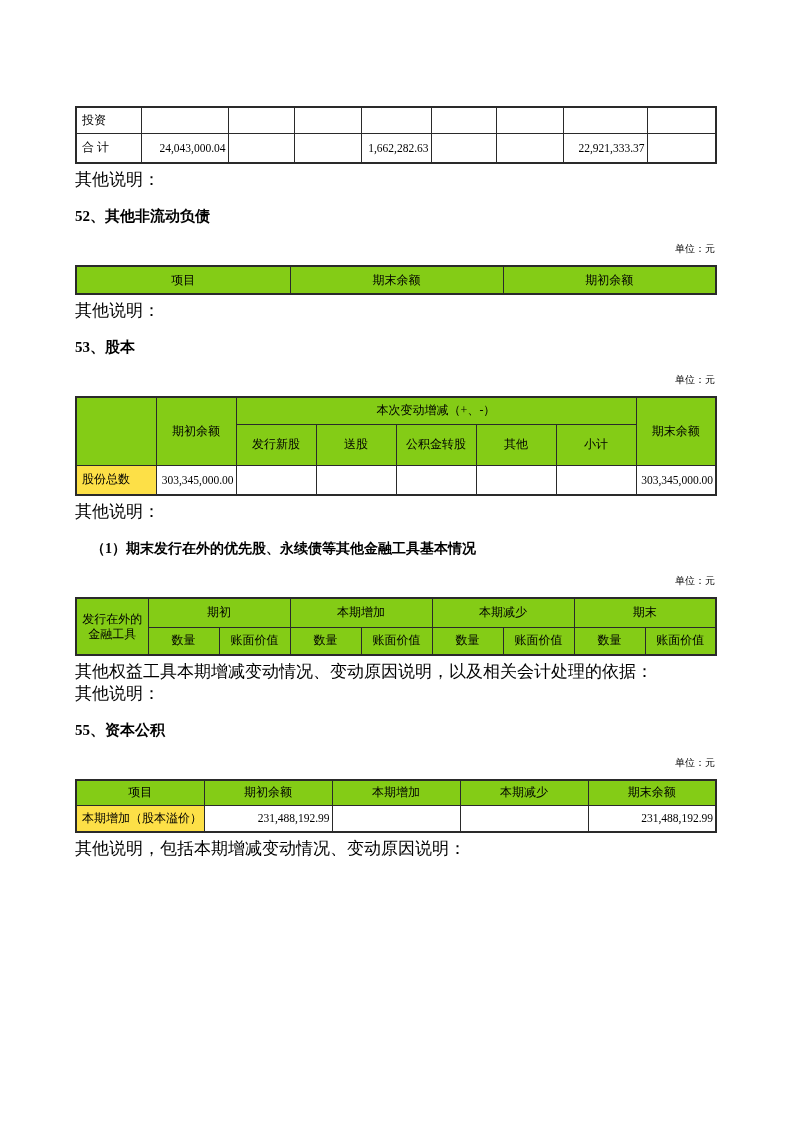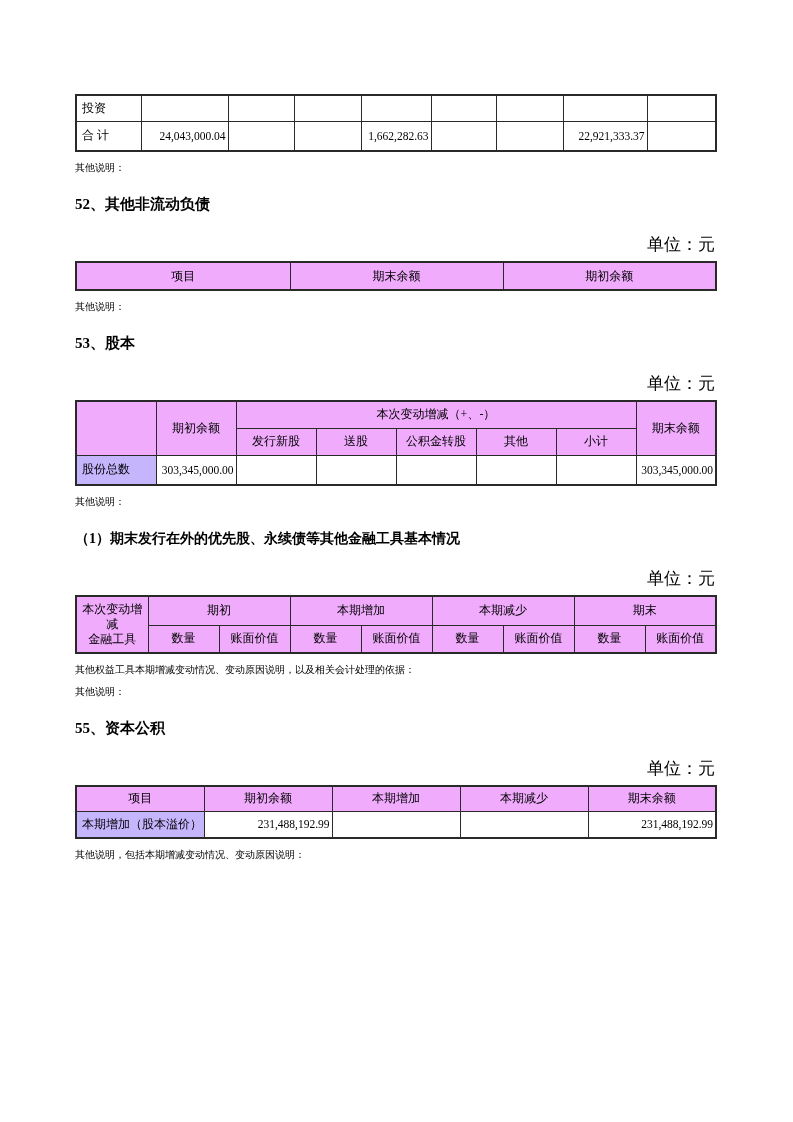--- a/index.html
+++ b/index.html
@@ -29,63 +29,63 @@
   }
   td, th {
     border: 1px solid #2a2a2a;
     font-weight: normal;
     font-size: 12px;
     padding: 0;
     vertical-align: middle;
     overflow: hidden;
     line-height: 1.25;
   }
-  th { background: #f0abfc; text-align: center; }
+  th { background: #84cc16; text-align: center; }
   td { background: #ffffff; }
-  td.gray { background: #c4b5fd; }
+  td.gray { background: #fde047; }
   .lbl { text-align: left; padding-left: 5px; }
   .num {
     text-align: right;
     padding-right: 2px;
     font-size: 11.5px;
     white-space: nowrap;
   }
   .corner-line { display: block; text-align: center; }
   h2 {
     font-size: 15px;
     font-weight: bold;
     margin: 20px 0 0 0;
     line-height: 17px;
   }
   .sub {
     font-size: 14px;
     font-weight: bold;
-    margin: 21px 0 0 0;
+    margin: 21px 0 0 16px;
     line-height: 16px;
   }
   .unit {
     text-align: right;
+    font-size: 10px;
+    margin-top: 16px;
+    line-height: 15px;
+  }
+  .note {
     font-size: 17px;
-    margin-top: 24px;
-    line-height: 15px;
-  }
-  .note {
-    font-size: 10px;
     margin: 7px 0 0 0;
     line-height: 17px;
   }
   .note2 { margin-top: 5px; }
   table { margin-top: 9px; }
-  table.first { margin-top: 4px; }
+  table.first { margin-top: 16px; }
   
   .t1 tr:nth-child(1) td { height: 26px; }
   .t1 tr:nth-child(2) td { height: 30px; }
   .t52 tr th { height: 28px; }
   .t53 tr:nth-child(1) th { height: 27px; }
-  .t53 tr:nth-child(2) th { height: 27px; }
+  .t53 tr:nth-child(2) th { height: 41px; }
   .t53 tr:nth-child(3) td { height: 30px; }
   .t54 tr:nth-child(1) th { height: 29px; }
   .t54 tr:nth-child(2) th { height: 28px; }
   .t55 tr:nth-child(1) th { height: 25px; }
   .t55 tr:nth-child(2) td, .t55 tr:nth-child(3) td { height: 27px; }
 </style>
 </head>
 <body>
 
 <div class="page">
@@ -205,21 +205,21 @@
         <col style="width:71px">
           <col style="width:71px">
           <col style="width:71px">
         <col style="width:71px">
           <col style="width:71px">
           <col style="width:71px">
       </colgroup>
       <tbody>
           <tr>
         <th rowspan="2">
-          <span class="corner-line">本次变动增减</span>
+          <span class="corner-line">发行在外的</span>
           <span class="corner-line">金融工具</span>
         </th>
         <th colspan="2">期初</th>
         <th colspan="2">本期增加</th>
         <th colspan="2">本期减少</th>
         <th colspan="2">期末</th>
       </tr>
       <tr>
         <th>数量</th>
         <th>账面价值</th>

